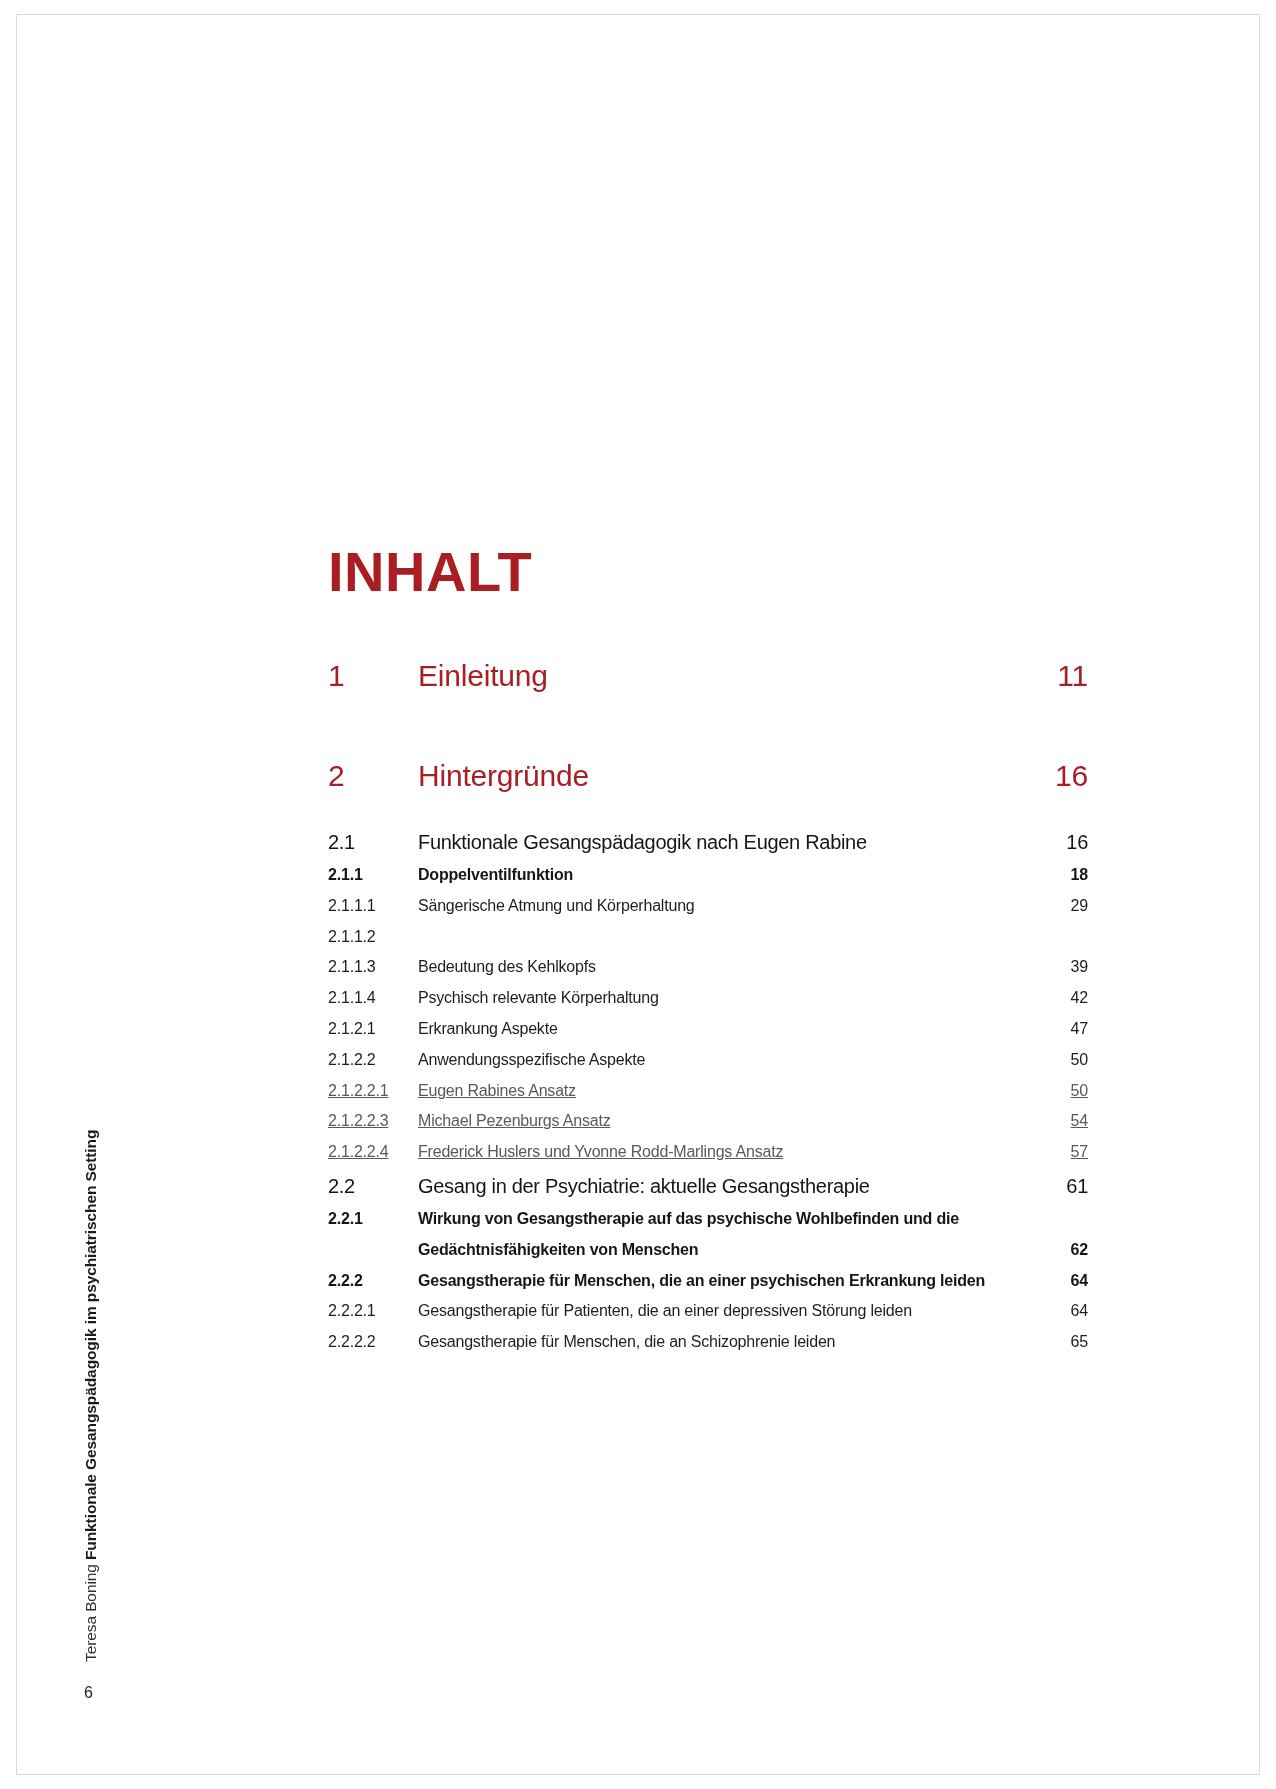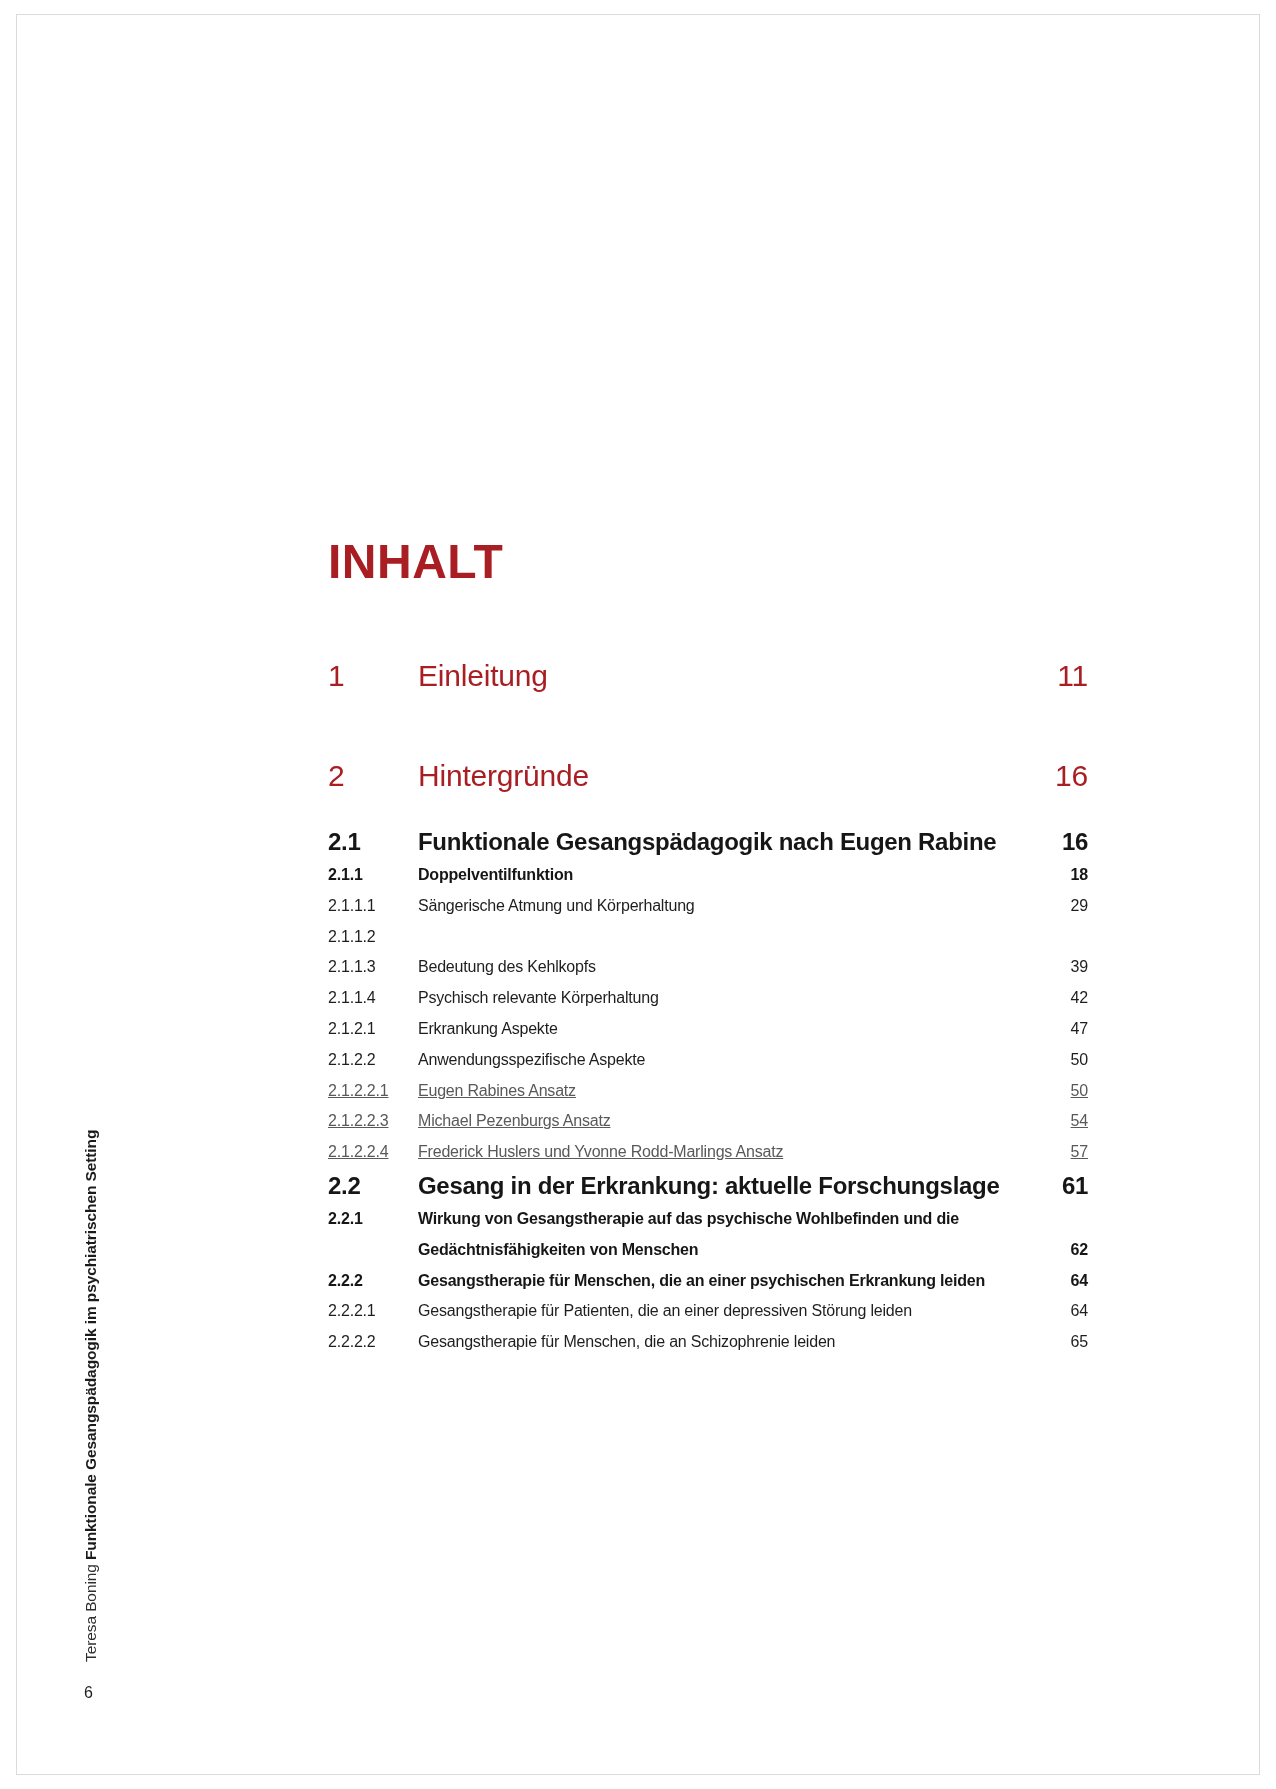--- a/index.html
+++ b/index.html
@@ -19,21 +19,21 @@
   }
   .sheet-border{
     position:absolute;
     left:16px;top:14px;right:16px;bottom:14px;
     border:1px solid var(--border);
     pointer-events:none;
   }
   .doc-title{
     position:absolute;
     left:328px;top:506px;
-    font-size:48px;
+    font-size:56px;
     line-height:1;
     color:var(--accent);
     letter-spacing:0.5px;
   }
   .toc{
     position:absolute;
     left:328px;top:654px;
     width:760px;
   }
   .row{
@@ -56,24 +56,23 @@
   .row.light{color:var(--ink-light);text-decoration:underline;}
   .row.h1{
     color:var(--accent);
     font-size:30px;
     line-height:44px;
     letter-spacing:-0.2px;
   }
   .row.h1:not(:first-child){margin-top:56px;}
   .row.h2{
     color:var(--ink-dark);
-    font-size:24px;
+    font-size:20px;
     line-height:36px;
     letter-spacing:-0.3px;
-    font-weight:bold;
   }
   .row.h1 + .row.h2{margin-top:26px;}
   .spine{
     position:absolute;
     left:82px;top:1662px;
     transform:rotate(-90deg);
     transform-origin:0 0;
     white-space:nowrap;
     font-size:15.5px;
     line-height:18px;
@@ -210,21 +209,21 @@
       <div class="line">
         <span class="t">Frederick Huslers und Yvonne Rodd-Marlings Ansatz</span>
         <span class="pg">57</span>
       </div>
     </div>
   </div>
     <div class="row h2">
     <span class="num">2.2</span>
     <div class="mid">
       <div class="line">
-        <span class="t">Gesang in der Erkrankung: aktuelle Forschungslage</span>
+        <span class="t">Gesang in der Psychiatrie: aktuelle Gesangstherapie</span>
         <span class="pg">61</span>
       </div>
     </div>
   </div>
     <div class="row bold">
     <span class="num">2.2.1</span>
     <div class="mid">
       <div class="line">
         <span class="t">Wirkung von Gesangstherapie auf das psychische Wohlbefinden und die</span>
         <span class="pg"></span>

